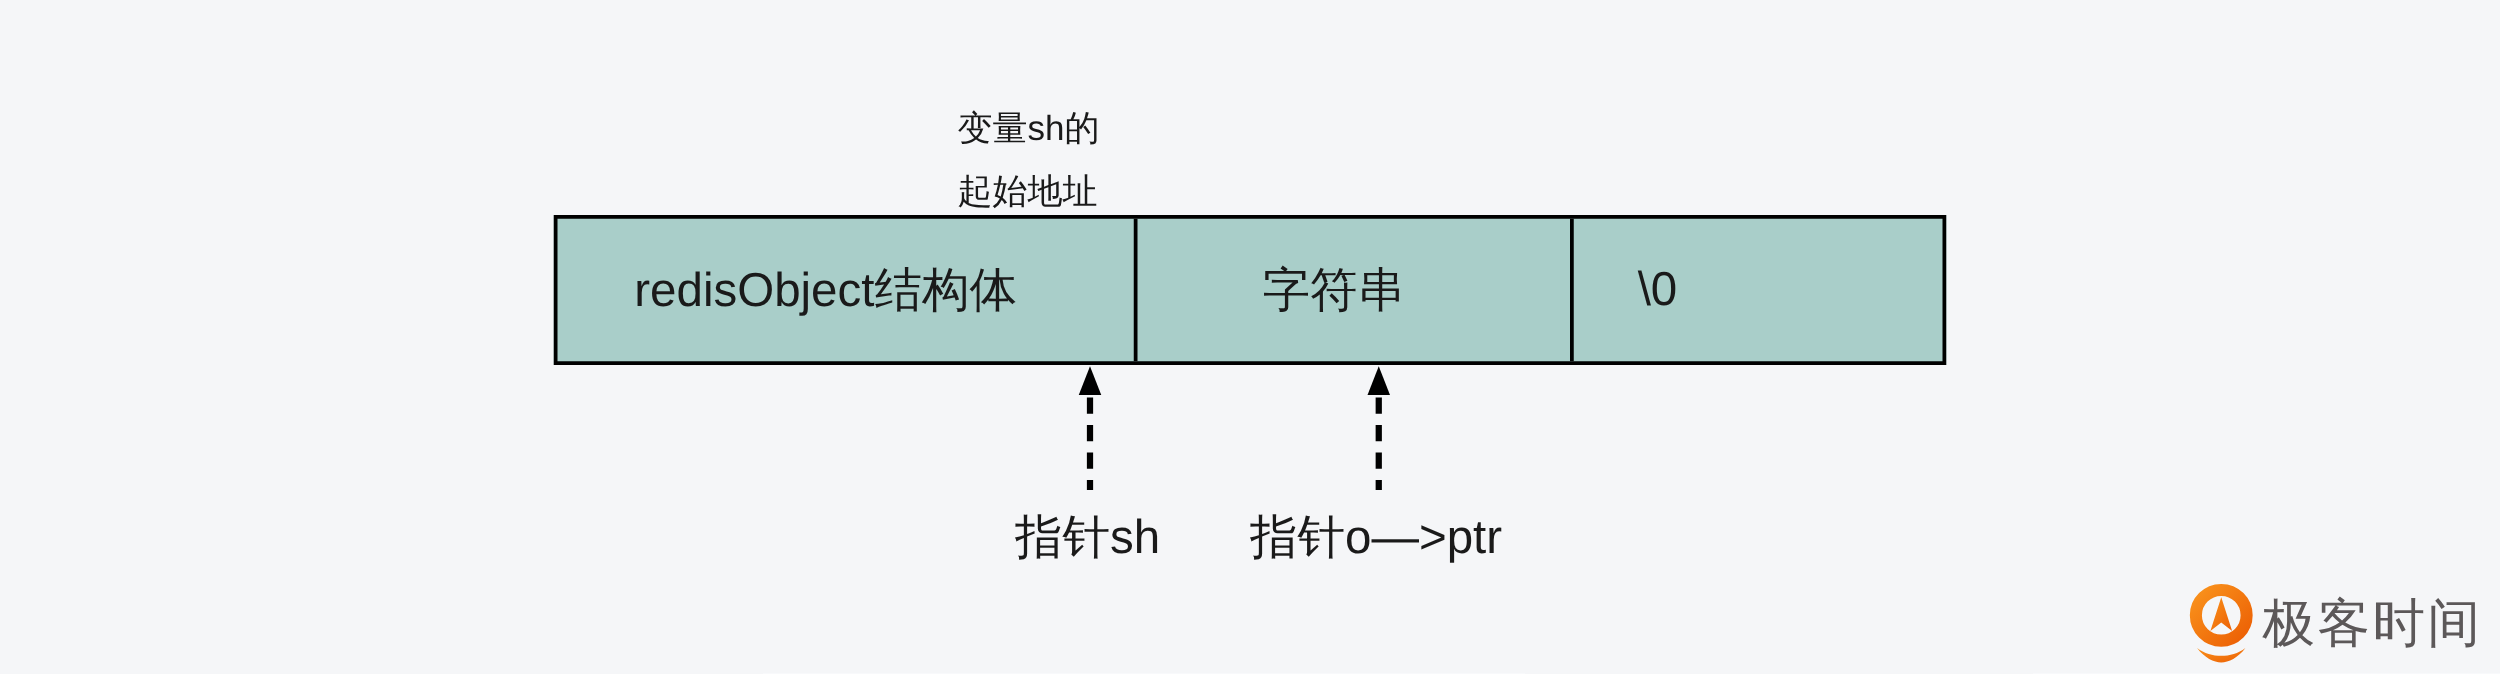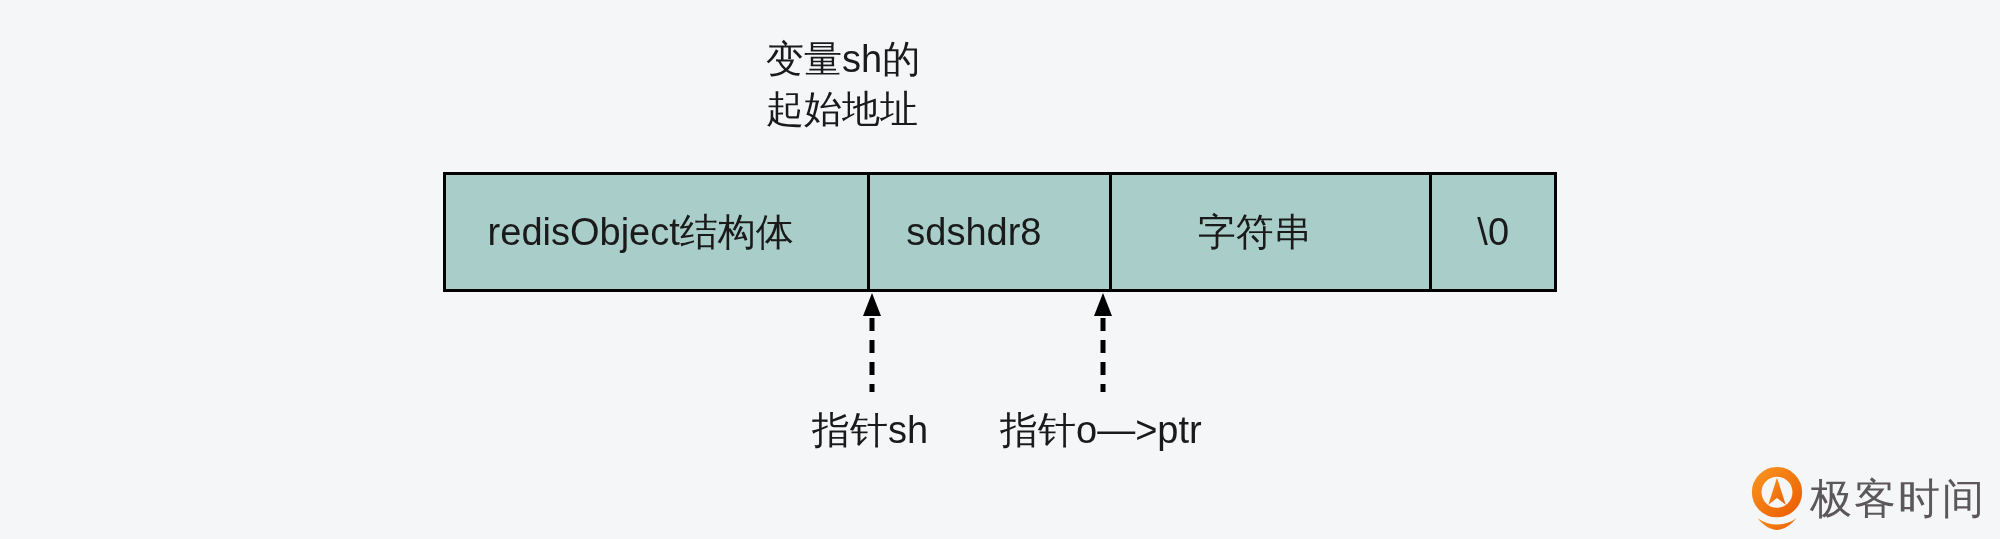--- a/index.html
+++ b/index.html
@@ -9,24 +9,25 @@
     height: 539px;
     background: #f5f6f8;
     font-family: "Liberation Sans", "DejaVu Sans", sans-serif;
     color: #1a1a1a;
     overflow: hidden;
   }
 
   
   .addr-label {
     position: absolute;
-    font-size: 38px;
+    font-size: 28px;
     line-height: 50px;
     white-space: pre-line;
     color: #1a1a1a;
+    margin-top: 44px;
   }
   .addr-sh    { left: 766px; top: 34px; }
   .addr-sh1   { left: 1006px; top: 84px; }
 
   
   .mem-box {
     position: absolute;
     left: 443px;
     top: 172px;
     width: 1114px;
@@ -96,23 +97,20 @@
 
 <div class="canvas">
 
   <div class="addr-label addr-sh">变量sh的
 起始地址</div>
 
   <div class="mem-box">
     <div class="mem-cell cell-0">
       <span>redisObject结构体</span>
     </div>
-    <div class="mem-cell cell-1">
-      <span>sdshdr8</span>
-    </div>
     <div class="mem-cell cell-2">
       <span>字符串</span>
     </div>
     <div class="mem-cell cell-3">
       <span>\0</span>
     </div>
   </div>
 
   <svg class="ptr-arrow ptr-arrow-sh" viewBox="0 0 26 102">
     <polygon points="13,1 4,24 22,24" fill="#000"></polygon>

